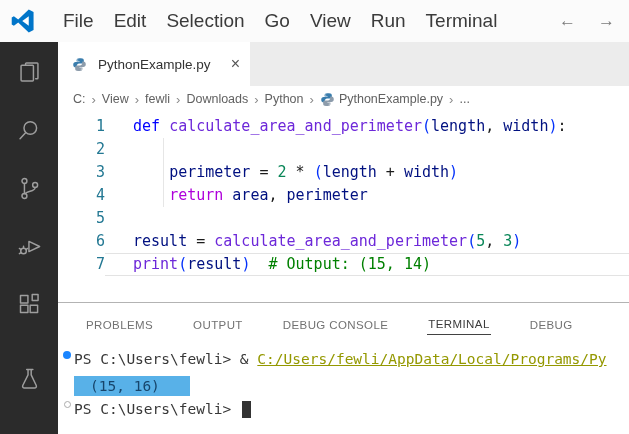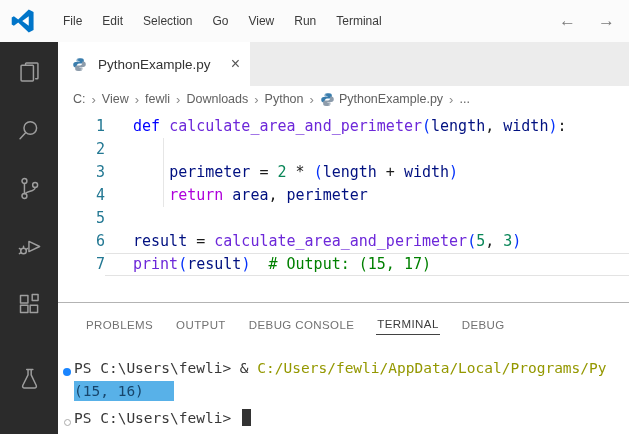--- a/index.html
+++ b/index.html
@@ -4,21 +4,21 @@
 <style>
   * { box-sizing: border-box; margin: 0; padding: 0; }
   html,body { width:629px; height:434px; overflow:hidden; background:#fff;
     font-family:"Liberation Sans", sans-serif; position:relative; }
 
   
   .titlebar { position:absolute; top:0; left:0; right:0; height:42px;
     background:#fbfbfb; display:flex; align-items:center; }
   .vscode-logo { width:24px; height:24px; margin-left:11px; }
   .menubar { display:flex; margin-left:18px; }
-  .menu-item { padding:0 10px; font-size:12px; color:#3b3b3b; line-height:42px; cursor:default; }
+  .menu-item { padding:0 10px; font-size:19px; color:#3b3b3b; line-height:42px; cursor:default; }
   .nav-arrows { margin-left:auto; margin-right:14px; display:flex; gap:22px; }
   .nav-arrow { font-size:17px; color:#7a7a7a; line-height:42px; }
 
   
   .activitybar { position:absolute; left:0; top:42px; bottom:0; width:58px;
     background:#2b2b2b; display:flex; flex-direction:column; align-items:center;
     padding-top:17px; gap:31px; }
   .activity-item { width:27px; height:27px; display:flex; align-items:center; justify-content:center; }
   .activity-item svg { width:27px; height:27px; stroke:#9e9e9e; fill:none;
     stroke-width:1.3; stroke-linecap:round; stroke-linejoin:round; }
@@ -51,33 +51,33 @@
   .tk-fn   { color:#6d28d9; }
   .tk-var  { color:#001080;text-align:right; }
   .tk-num  { color:#098658; }
   .tk-com  { color:#008000; }
   .tk-br   { color:#0431fa; }
   .tk-pl   { color:#1b1b1b; }
 
   
   .panel-divider { position:absolute; left:58px; top:302px; right:0; height:1px; background:#b3b3b3; }
   .panelbar { position:absolute; left:58px; top:303px; right:0; height:43px; background:#fff;
-    display:flex; align-items:center; gap:21px; padding-left:27px; }
+    display:flex; align-items:center; gap:38px; padding-left:27px; }
   .panel-tab { font-size:11.5px; letter-spacing:.4px; color:#727272; padding:4px 1px; }
   .panel-tab.active { color:#3b3b3b; border-bottom:1px solid #424242; }
 
   
   .terminal { position:absolute; left:58px; top:346px; right:0; bottom:0; background:#fff;
     font-family:"DejaVu Sans Mono", monospace; font-size:14.5px; color:#383838; padding-top:5px; }
-  .trow { display:flex; align-items:flex-end; height:25px; white-space:pre; overflow:hidden; padding-left:2px; }
+  .trow { display:flex; align-items:flex-start; height:25px; white-space:pre; overflow:hidden; padding-left:2px; }
   .deco { width:14px; flex:none; display:flex; align-items:center; justify-content:center; }
   .deco-filled { width:8px; height:8px; border-radius:50%; background:#1a85ff; }
   .deco-empty  { width:7px; height:7px; border-radius:50%; border:1px solid #ababab; }
-  .seg-path { color:#949800; }
-  .seg-sel  { background:#58b1e8; color:#17456b; padding:2px 30px 2px 0; }
+  .seg-path { color:#949800;text-decoration:underline; }
+  .seg-sel  { background:#58b1e8; color:#17456b; padding:2px 30px 2px 16px; }
   .cursor-block { display:inline-block; width:9px; height:17px; background:#333; margin-left:2px; vertical-align:middle; }
 </style>
 </head>
 <body>
 
 <div class="titlebar">
   <svg class="vscode-logo" viewBox="0 0 100 100">
     <path fill="#0075c9" d="M74 2 30 44 12 30 3 35v30l9 5 18-14 44 42 20-10V12L74 2z"></path>
     <path fill="#fff" d="M74 30 47 50l27 20V30z"></path>
     <path fill="#fbfbfb" d="M3 35l9-5 0 40-9-5z" opacity="0"></path>
@@ -180,21 +180,21 @@
   </div>
 
 <div class="editor">
   <div class="indent-guide"></div>
 <div class="code-line"><span class="gutter">1</span><span class="code-text"><span class="tk-kw">def</span><span class="tk-pl"> </span><span class="tk-fn">calculate_area_and_perimeter</span><span class="tk-br">(</span><span class="tk-var">length</span><span class="tk-pl">, </span><span class="tk-var">width</span><span class="tk-br">)</span><span class="tk-pl">:</span></span></div>
     <div class="code-line"><span class="gutter">2</span></div>
     <div class="code-line"><span class="gutter">3</span><span class="code-text"><span class="tk-pl">    </span><span class="tk-var">perimeter</span><span class="tk-pl"> = </span><span class="tk-num">2</span><span class="tk-pl"> * </span><span class="tk-br">(</span><span class="tk-var">length</span><span class="tk-pl"> + </span><span class="tk-var">width</span><span class="tk-br">)</span></span></div>
     <div class="code-line"><span class="gutter">4</span><span class="code-text"><span class="tk-pl">    </span><span class="tk-ctrl">return</span><span class="tk-pl"> </span><span class="tk-var">area</span><span class="tk-pl">, </span><span class="tk-var">perimeter</span></span></div>
     <div class="code-line"><span class="gutter">5</span><span class="code-text"></span></div>
     <div class="code-line"><span class="gutter">6</span><span class="code-text"><span class="tk-var">result</span><span class="tk-pl"> = </span><span class="tk-fn">calculate_area_and_perimeter</span><span class="tk-br">(</span><span class="tk-num">5</span><span class="tk-pl">, </span><span class="tk-num">3</span><span class="tk-br">)</span></span></div>
-    <div class="code-line current"><span class="gutter">7</span><span class="code-text"><span class="tk-fn">print</span><span class="tk-br">(</span><span class="tk-var">result</span><span class="tk-br">)</span><span class="tk-pl">  </span><span class="tk-com"># Output: (15, 17)</span></span></div>
+    <div class="code-line current"><span class="gutter">7</span><span class="code-text"><span class="tk-fn">print</span><span class="tk-br">(</span><span class="tk-var">result</span><span class="tk-br">)</span><span class="tk-pl">  </span><span class="tk-com"># Output: (15, 14)</span></span></div>
   </div>
 
 <div class="panel-divider"></div>
 <div class="panelbar">
     <div class="panel-tab">PROBLEMS</div>
     <div class="panel-tab">OUTPUT</div>
     <div class="panel-tab">DEBUG CONSOLE</div>
     <div class="panel-tab active">TERMINAL</div>
     <div class="panel-tab">DEBUG</div>
   </div>

